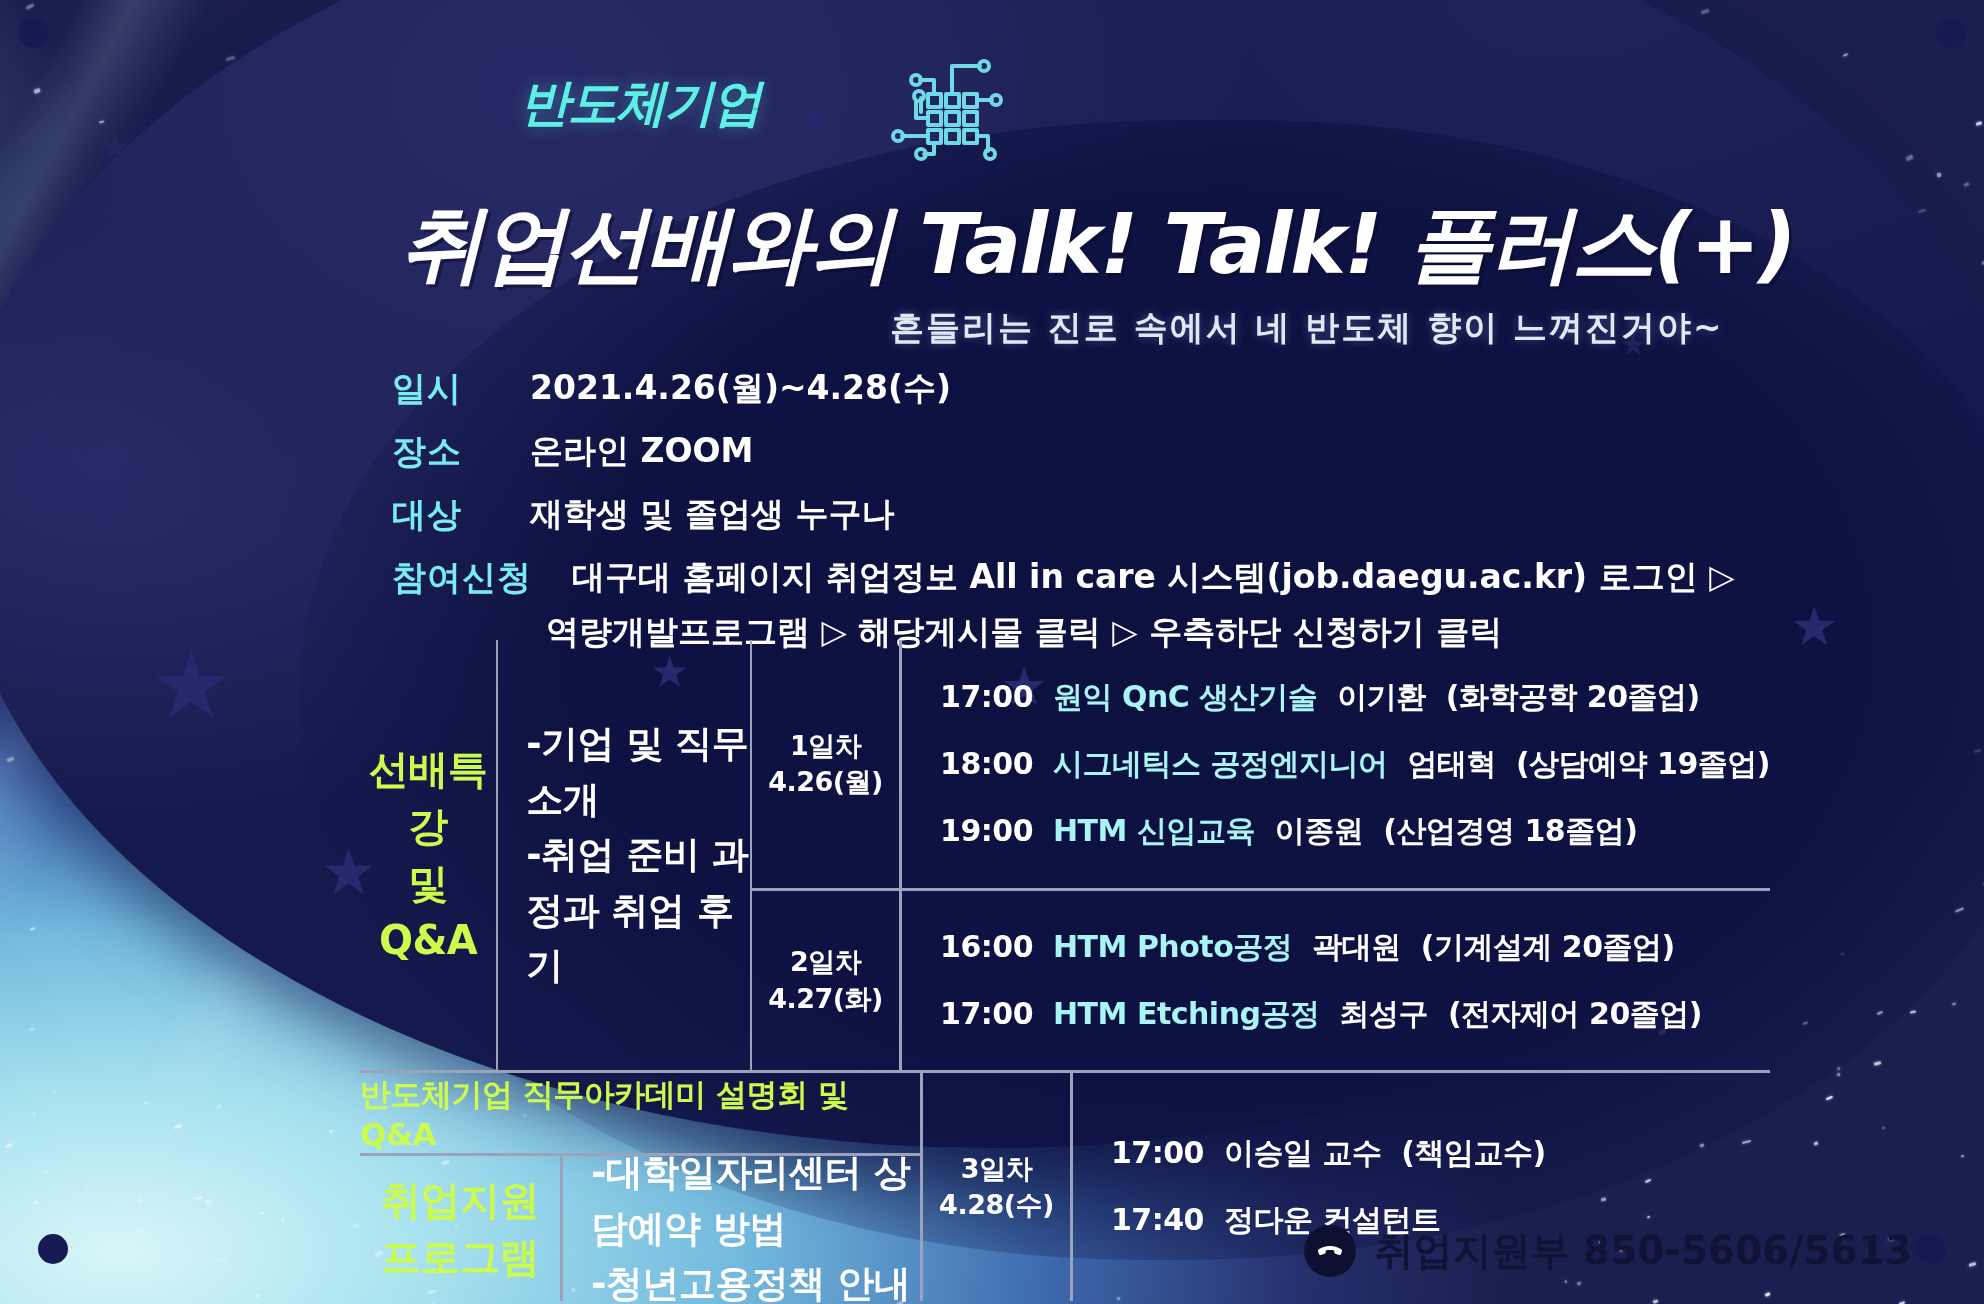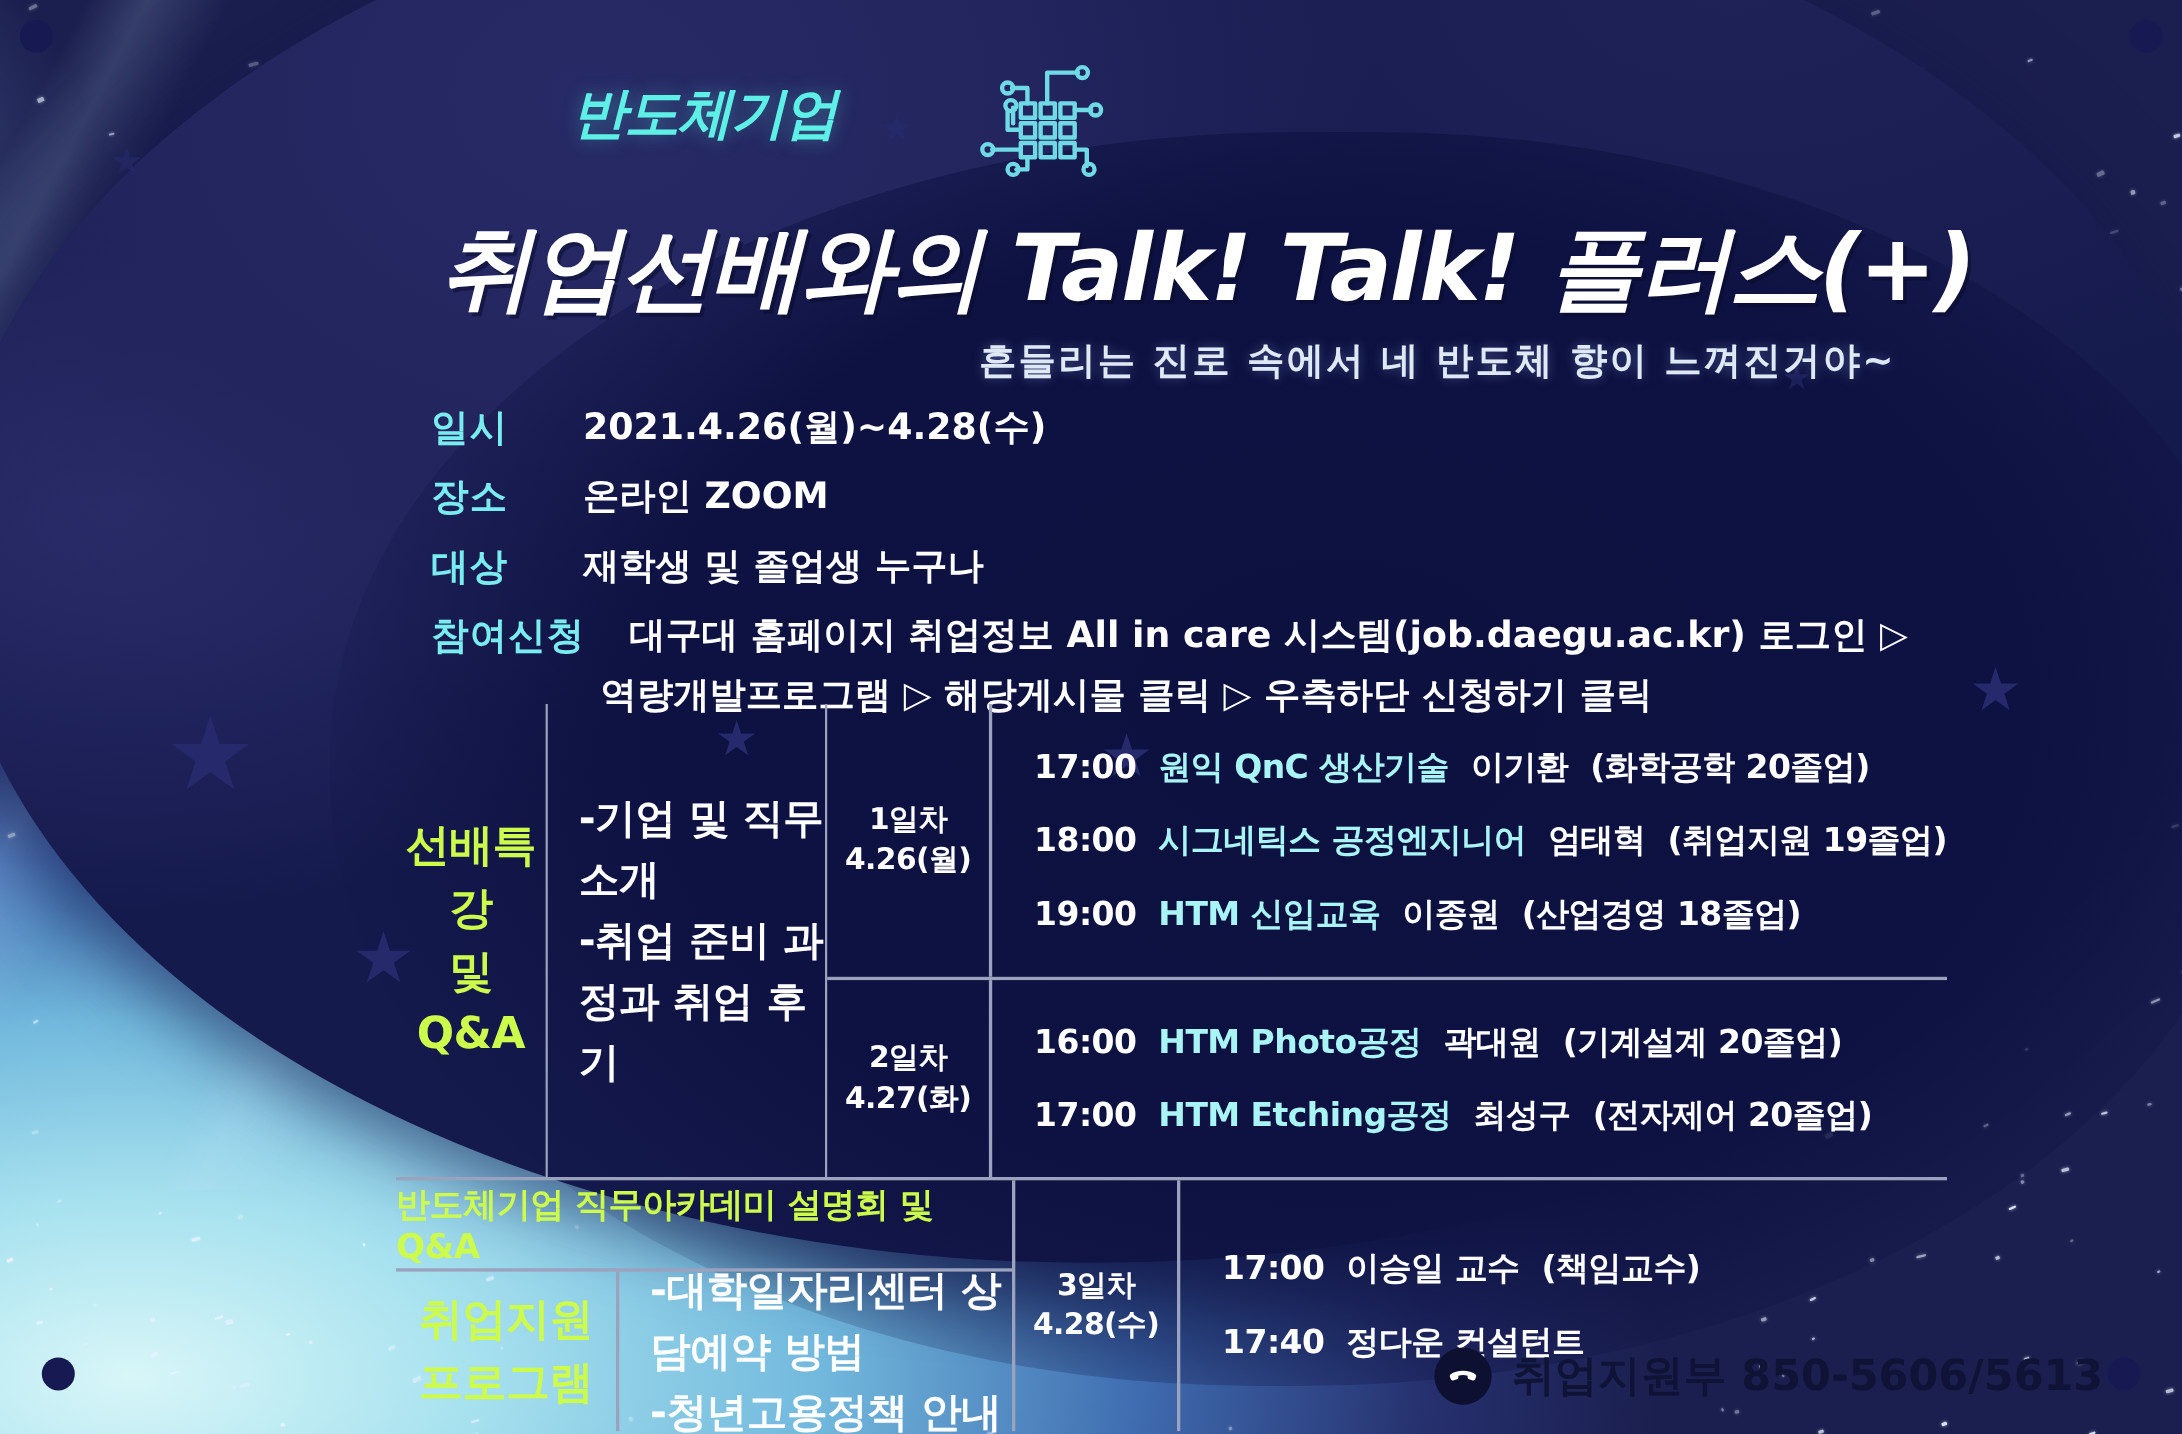--- a/index.html
+++ b/index.html
@@ -396,21 +396,21 @@
             <div class="sess">
               <span>17:00</span>
               <span class="cy" style="margin-left: 10px;">원익 QnC 생산기술</span>
               <span style="margin-left: 10px;">이기환</span>
               <span style="margin-left: 10px;">(화학공학 20졸업)</span>
             </div>
             <div class="sess">
               <span>18:00</span>
               <span class="cy" style="margin-left: 10px;">시그네틱스 공정엔지니어</span>
               <span style="margin-left: 10px;">엄태혁</span>
-              <span style="margin-left: 10px;">(취업지원 19졸업)</span>
+              <span style="margin-left: 10px;">(상담예약 19졸업)</span>
             </div>
             <div class="sess">
               <span>19:00</span>
               <span class="cy" style="margin-left: 10px;">HTM 신입교육</span>
               <span style="margin-left: 10px;">이종원</span>
               <span style="margin-left: 10px;">(산업경영 18졸업)</span>
             </div>
           </div>
         </div>
         <div class="hline"></div>

